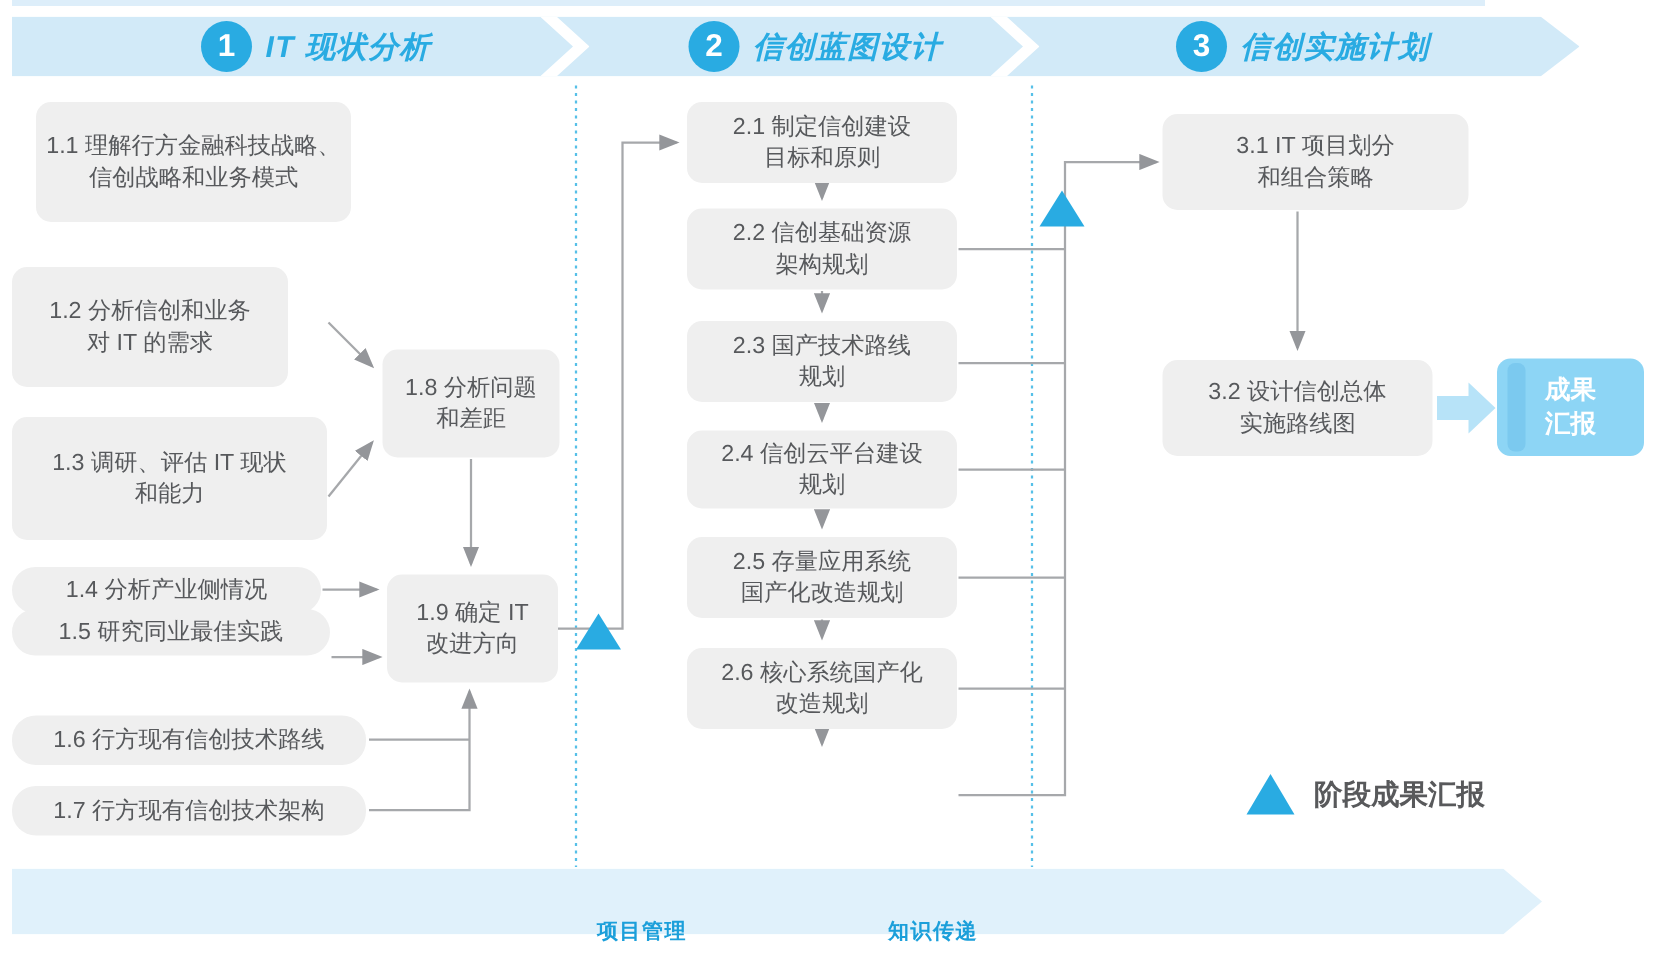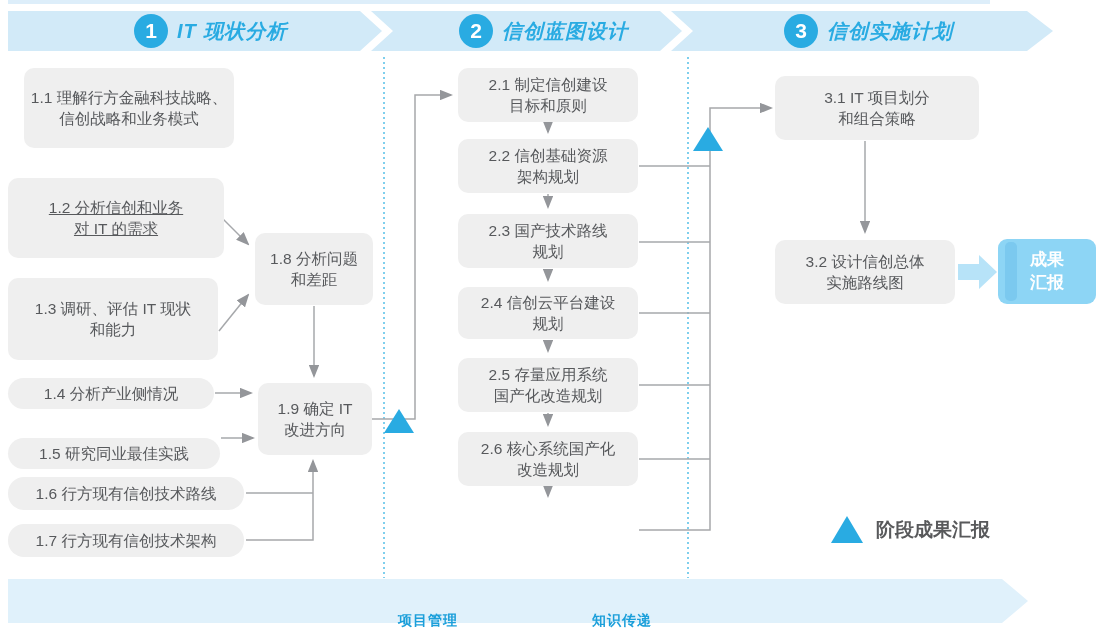--- a/index.html
+++ b/index.html
@@ -92,32 +92,32 @@
   </div>
   <div class="abs phase-group" style="left:784px;">
     <div class="num-circle">3</div>
     <div class="phase-title">信创实施计划</div>
   </div>
 
   <div class="abs box" style="left:8px;top:68px;width:210px;height:80px;margin-left:16px;">
     <span>1.1 理解行方金融科技战略、</span>
       <span>信创战略和业务模式</span>
   </div>
-  <div class="abs box" style="left:8px;top:178px;width:216px;height:80px;text-decoration:underline;">
+  <div class="abs box" style="left:8px;top:178px;width:184px;height:80px;">
     <span>1.2 分析信创和业务</span>
       <span>对 IT 的需求</span>
   </div>
   <div class="abs box" style="left:8px;top:278px;width:210px;height:82px;">
     <span>1.3 调研、评估 IT 现状</span>
       <span>和能力</span>
   </div>
   <div class="abs box pill" style="left:8px;top:378px;width:206px;height:31px;">
     <span>1.4 分析产业侧情况</span>
   </div>
-  <div class="abs box pill" style="left:8px;top:438px;width:212px;height:31px;text-align:right;">
+  <div class="abs box pill" style="left:8px;top:406px;width:212px;height:31px;text-align:right;">
     <span>1.5 研究同业最佳实践</span>
   </div>
   <div class="abs box pill" style="left:8px;top:477px;width:236px;height:33px;">
     <span>1.6 行方现有信创技术路线</span>
   </div>
   <div class="abs box pill" style="left:8px;top:524px;width:236px;height:33px;">
     <span>1.7 行方现有信创技术架构</span>
   </div>
   <div class="abs box" style="left:255px;top:233px;width:118px;height:72px;">
     <span>1.8 分析问题</span>

